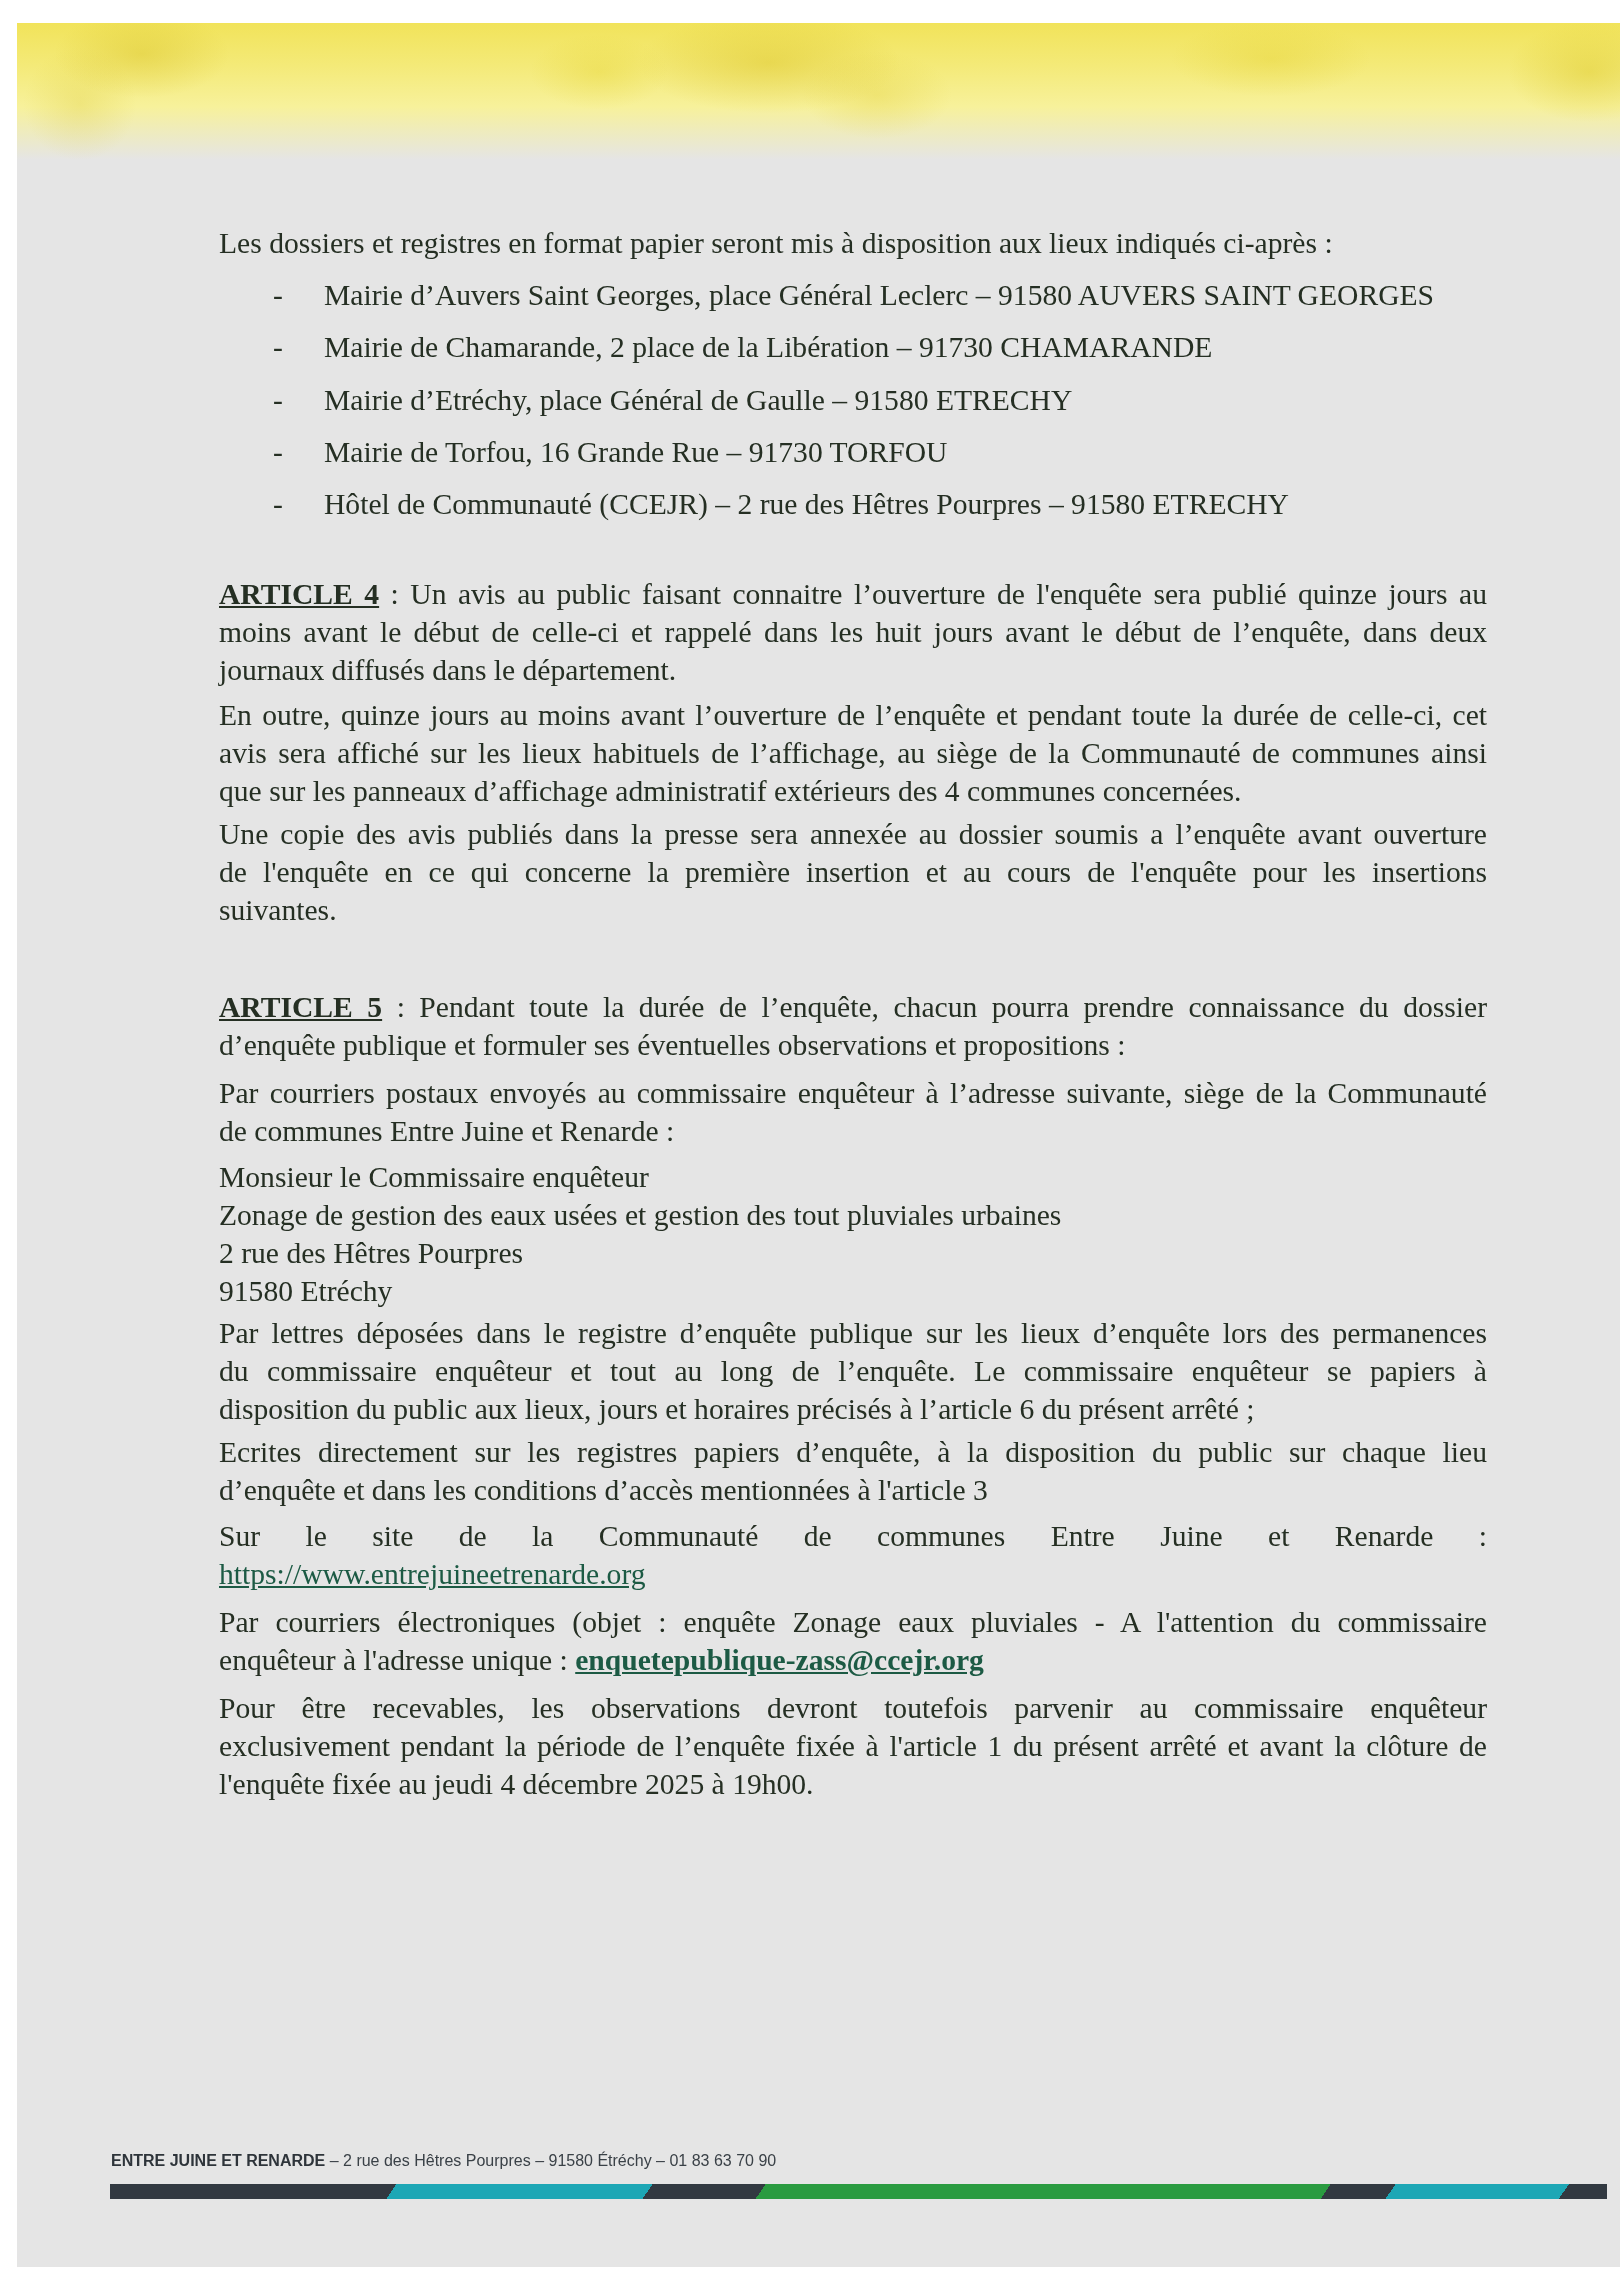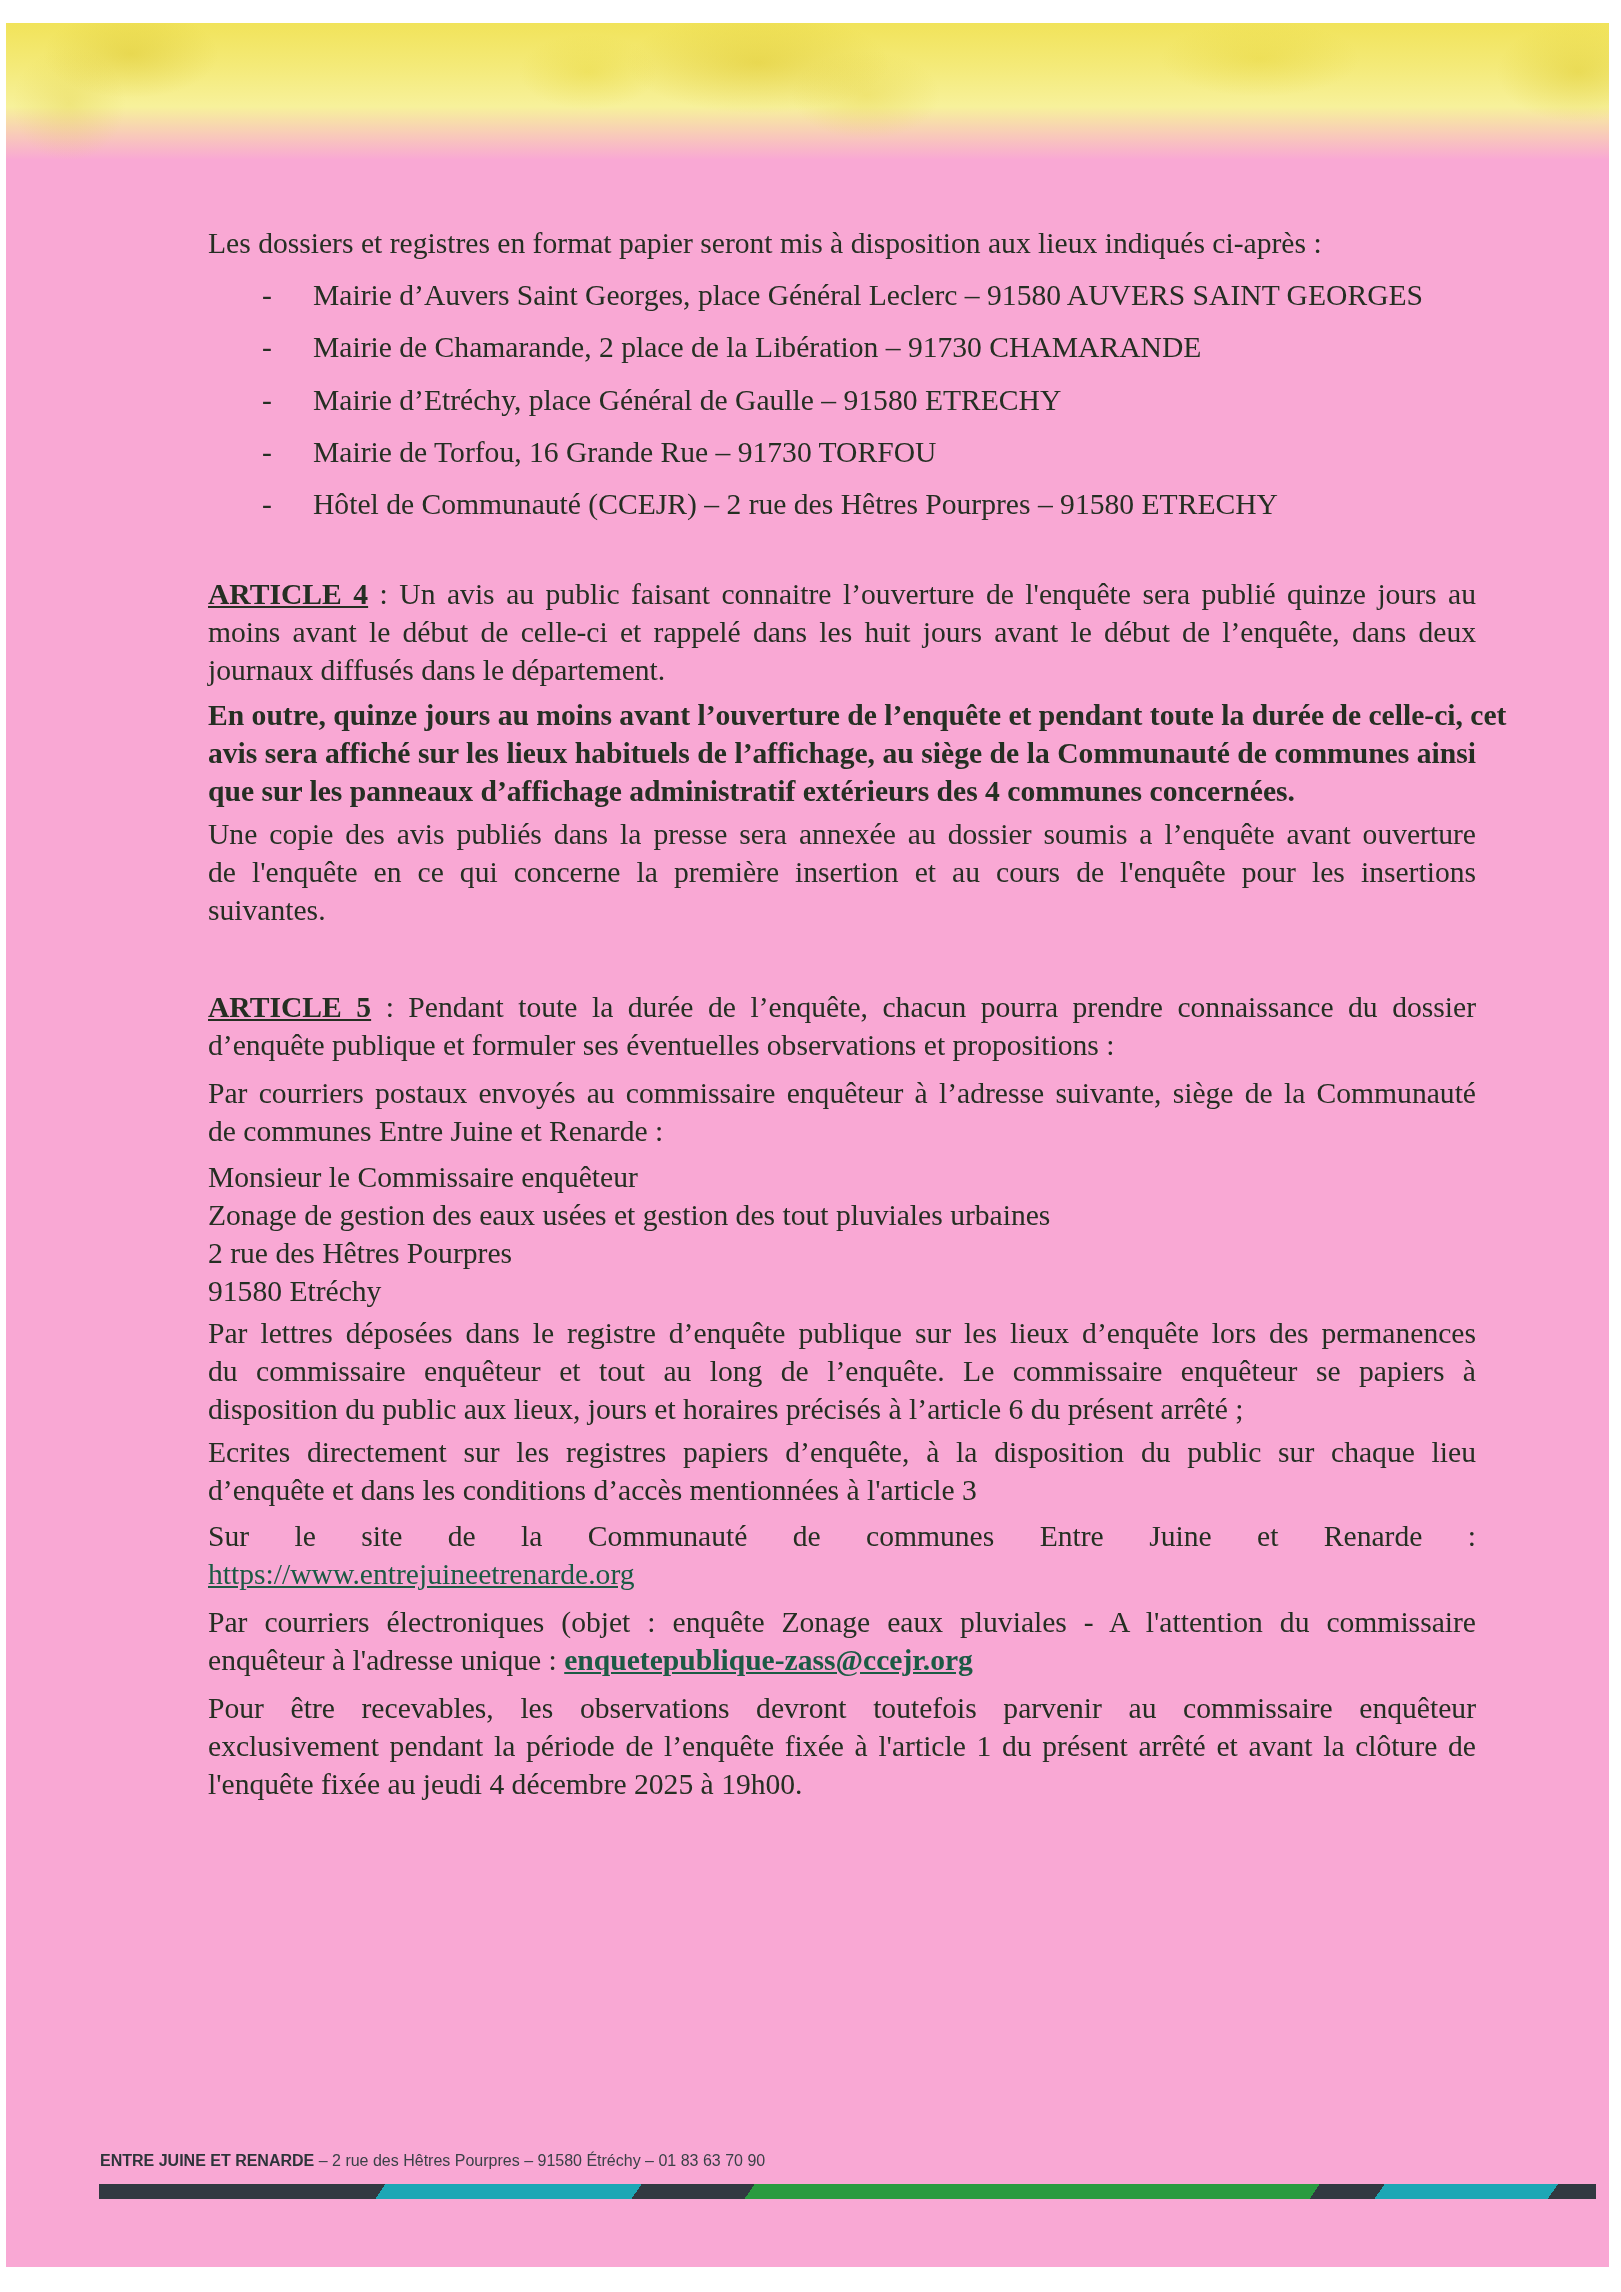--- a/index.html
+++ b/index.html
@@ -2,22 +2,22 @@
 <html style="font-size:14.3px"><head>
 <meta charset="utf-8">
 <style>
   html,body{margin:0;padding:0;}
   body{
     width:1621px;height:2293px;position:relative;background:#ffffff;
     font-family:"Liberation Serif", serif;
     -webkit-font-smoothing:antialiased;
   }
   .paper{
-    position:absolute;left:6px;top:23px;width:1603px;height:2244px;
-    background:#f9a8d4;overflow:hidden;
+    position:absolute;left:17px;top:23px;width:1603px;height:2244px;
+    background:#e5e5e5;overflow:hidden;
   }
   .topband{
     position:absolute;left:0;top:0;width:100%;height:152px;
     background:
       radial-gradient(125px 63px at 125px 31px, rgba(214,190,30,.38), transparent 70%),
       radial-gradient(81px 81px at 63px 81px, rgba(216,196,40,.25), transparent 70%),
       radial-gradient(99px 54px at 582px 49px, rgba(226,206,30,.30), transparent 70%),
       radial-gradient(188px 72px at 752px 40px, rgba(216,190,25,.40), transparent 70%),
       radial-gradient(107px 63px at 860px 72px, rgba(222,200,35,.28), transparent 70%),
       radial-gradient(143px 54px at 1254px 36px, rgba(224,202,28,.30), transparent 70%),
@@ -85,21 +85,21 @@
       <span class="marker">-</span>
       <span>Hôtel de Communauté (CCEJR) – 2 rue des Hêtres Pourpres – 91580 ETRECHY</span>
     </div>
   </div>
 
   <div class="block" style="top:552px;">
       <div class="line jl"><span class="b u">ARTICLE 4</span><span> : Un avis au public faisant connaitre l’ouverture de l'enquête sera publié quinze jours au</span></div>
       <div class="line jl"><span>moins avant le début de celle-ci et rappelé dans les huit jours avant le début de l’enquête, dans deux</span></div>
       <div class="line"><span>journaux diffusés dans le département.</span></div>
     </div>
-  <div class="block" style="top:673px;font-weight:bold;">
+  <div class="block" style="top:673px;">
       <div class="line jl"><span>En outre, quinze jours au moins avant l’ouverture de l’enquête et pendant toute la durée de celle-ci, cet</span></div>
       <div class="line jl"><span>avis sera affiché sur les lieux habituels de l’affichage, au siège de la Communauté de communes ainsi</span></div>
       <div class="line"><span>que sur les panneaux d’affichage administratif extérieurs des 4 communes concernées.</span></div>
     </div>
   <div class="block" style="top:792px;">
       <div class="line jl"><span>Une copie des avis publiés dans la presse sera annexée au dossier soumis a l’enquête avant ouverture</span></div>
       <div class="line jl"><span>de l'enquête en ce qui concerne la première insertion et au cours de l'enquête pour les insertions</span></div>
       <div class="line"><span>suivantes.</span></div>
     </div>
   <div class="block" style="top:965px;">

